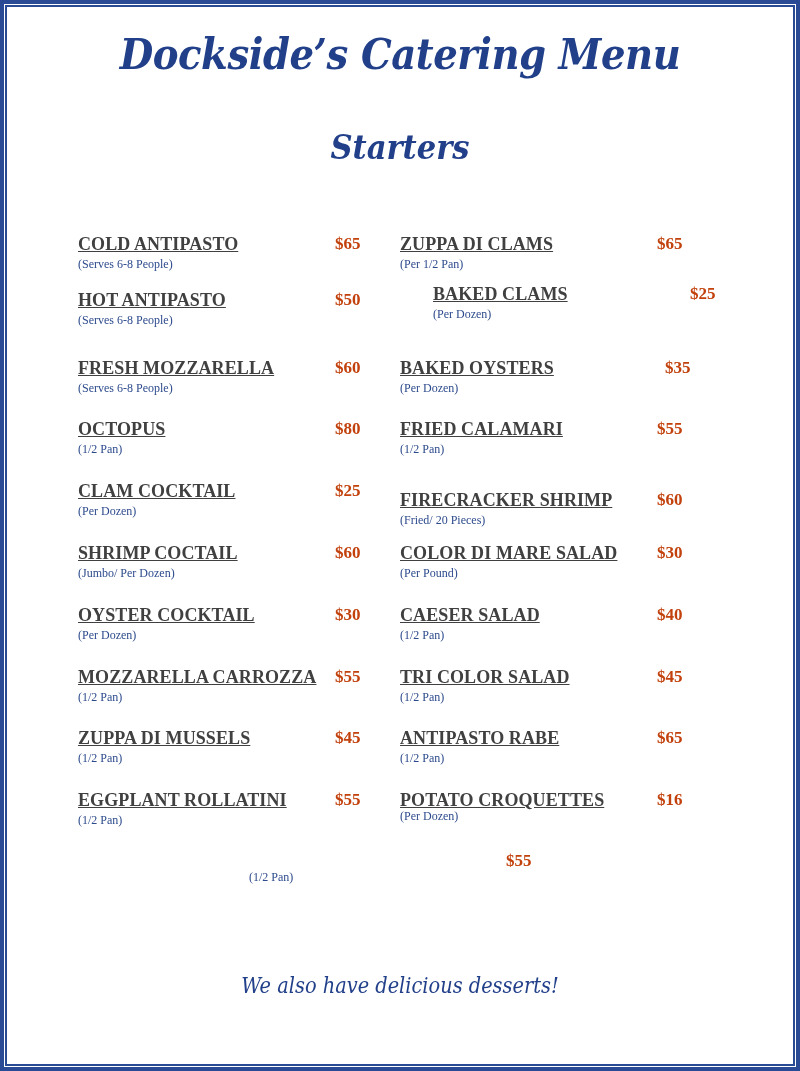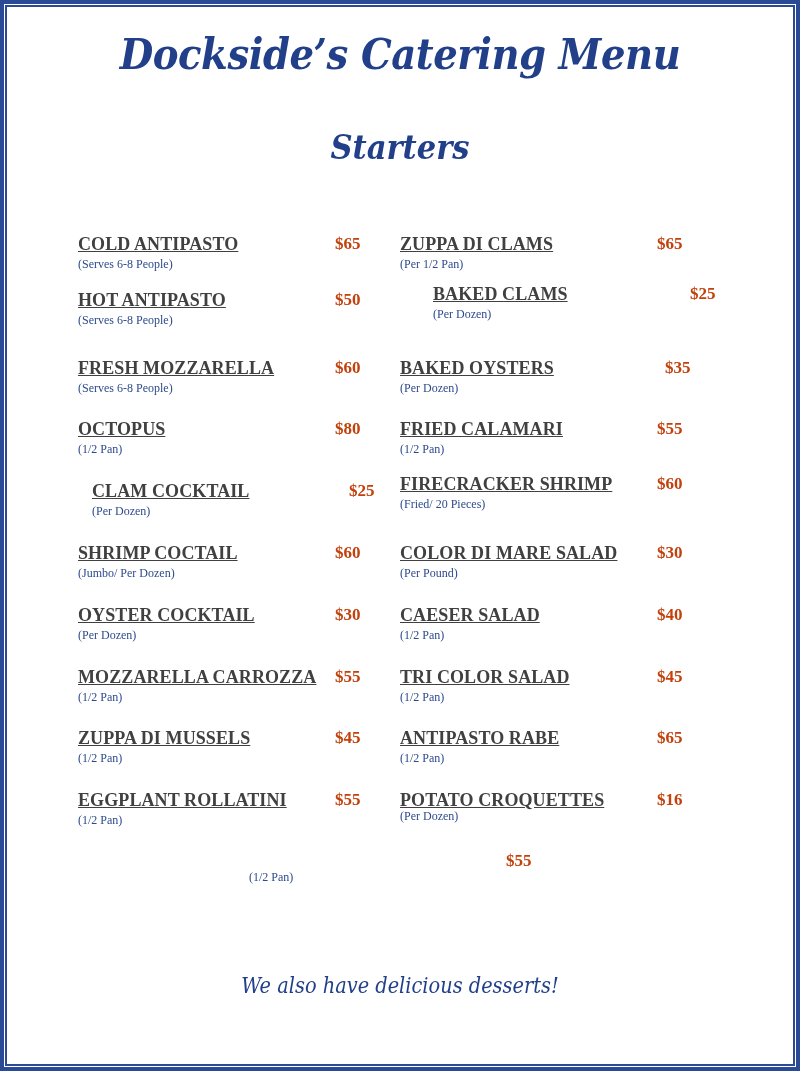--- a/index.html
+++ b/index.html
@@ -73,21 +73,21 @@
     <div class="item" style="left: 78px; top: 358px;">
       <span class="name">FRESH MOZZARELLA</span>
       <span class="price" style="left: 257px;">$60</span>
       <span class="desc">(Serves 6-8 People)</span>
     </div>
     <div class="item" style="left: 78px; top: 419px;">
       <span class="name">OCTOPUS</span>
       <span class="price" style="left: 257px;">$80</span>
       <span class="desc">(1/2 Pan)</span>
     </div>
-    <div class="item" style="left: 92px; top: 481px; text-align: right;">
+    <div class="item" style="left: 78px; top: 481px; text-align: right;">
       <span class="name">CLAM COCKTAIL</span>
       <span class="price" style="left: 257px;">$25</span>
       <span class="desc">(Per Dozen)</span>
     </div>
     <div class="item" style="left: 78px; top: 543px;">
       <span class="name">SHRIMP COCTAIL</span>
       <span class="price" style="left: 257px;">$60</span>
       <span class="desc">(Jumbo/ Per Dozen)</span>
     </div>
     <div class="item" style="left: 78px; top: 605px;">
@@ -123,21 +123,21 @@
     <div class="item" style="left: 400px; top: 358px;">
       <span class="name">BAKED OYSTERS</span>
       <span class="price" style="left: 257px; margin-left: 8px;">$35</span>
       <span class="desc">(Per Dozen)</span>
     </div>
     <div class="item" style="left: 400px; top: 419px;">
       <span class="name">FRIED CALAMARI</span>
       <span class="price" style="left: 257px;">$55</span>
       <span class="desc">(1/2 Pan)</span>
     </div>
-    <div class="item" style="left: 400px; top: 474px; text-align: center;">
+    <div class="item" style="left: 400px; top: 490px; text-align: center;">
       <span class="name">FIRECRACKER SHRIMP</span>
       <span class="price" style="left: 257px;">$60</span>
       <span class="desc">(Fried/ 20 Pieces)</span>
     </div>
     <div class="item" style="left: 400px; top: 543px;">
       <span class="name">COLOR DI MARE SALAD</span>
       <span class="price" style="left: 257px;">$30</span>
       <span class="desc">(Per Pound)</span>
     </div>
     <div class="item" style="left: 400px; top: 605px;">

